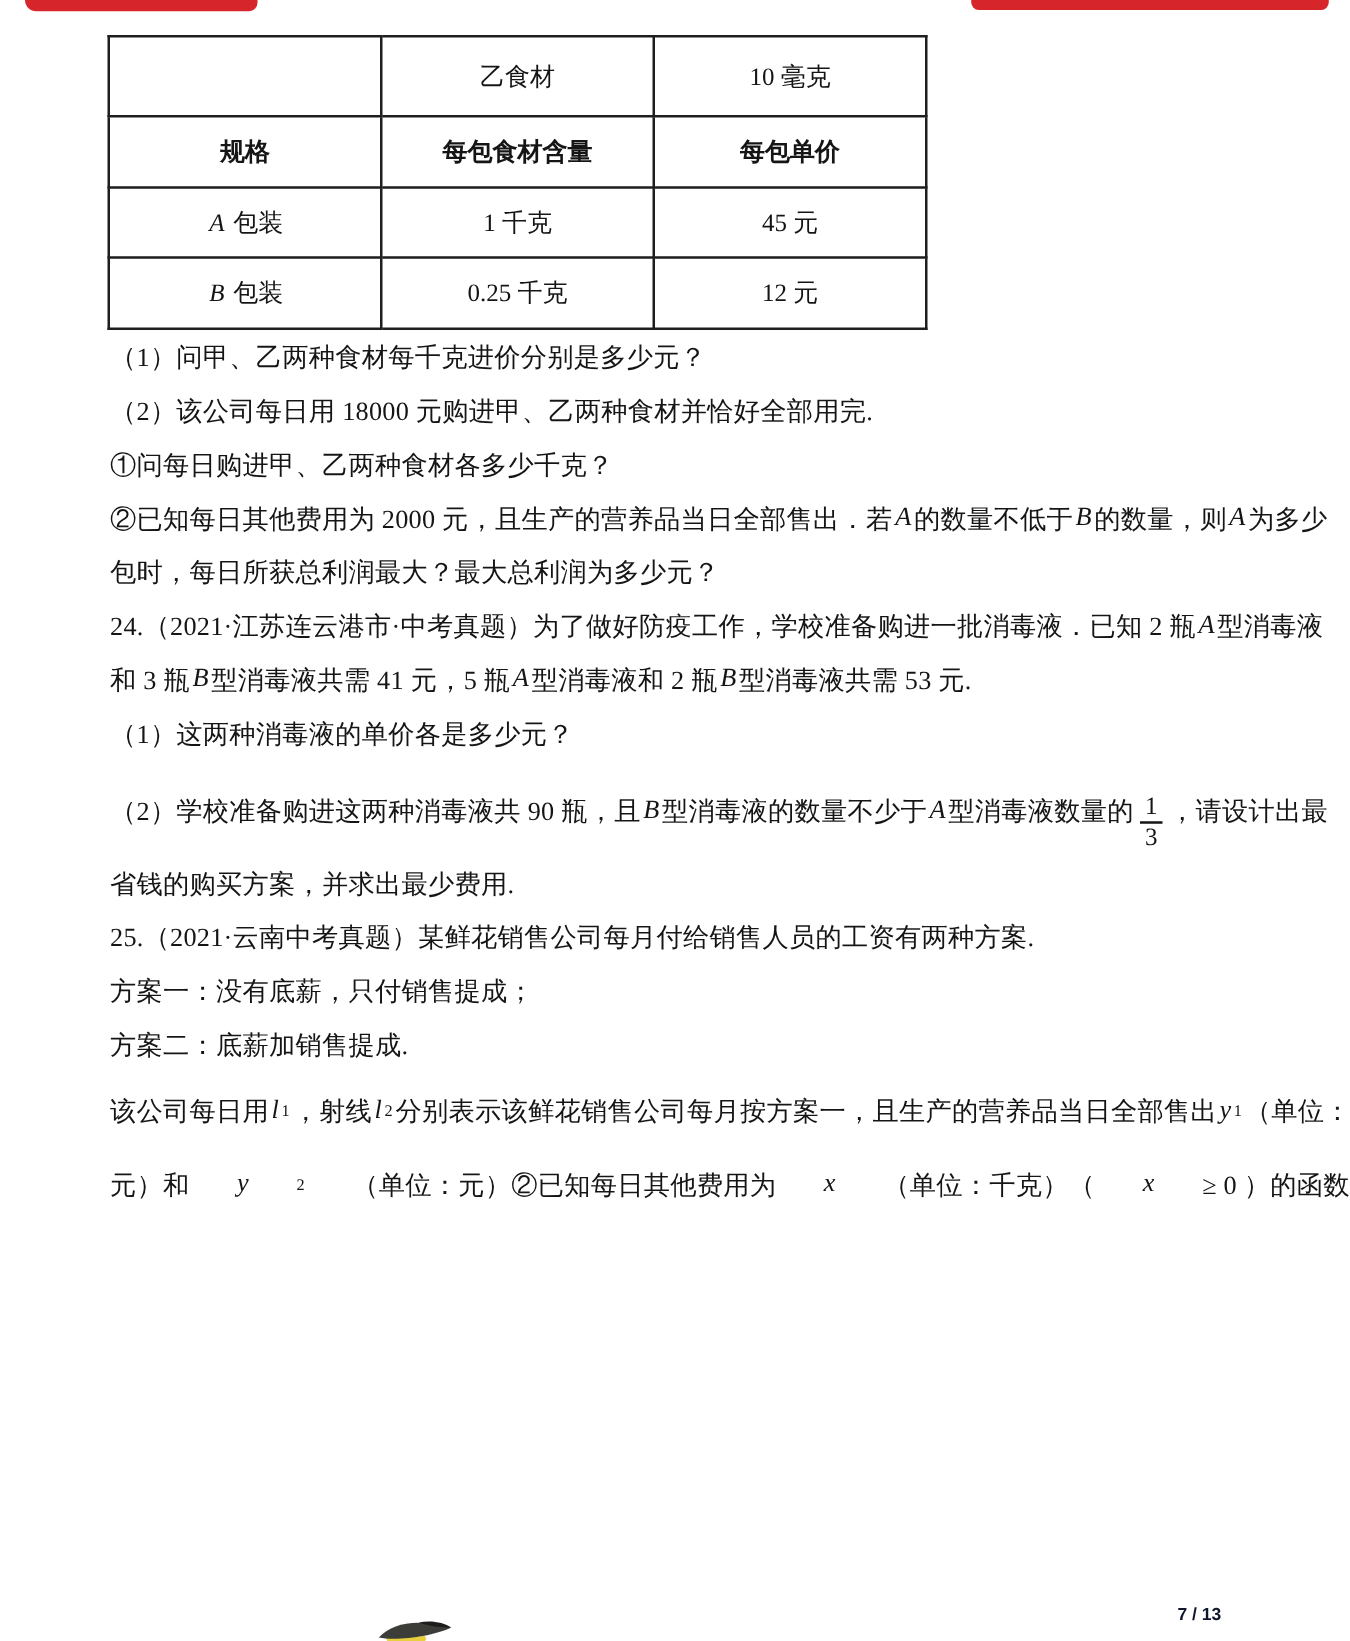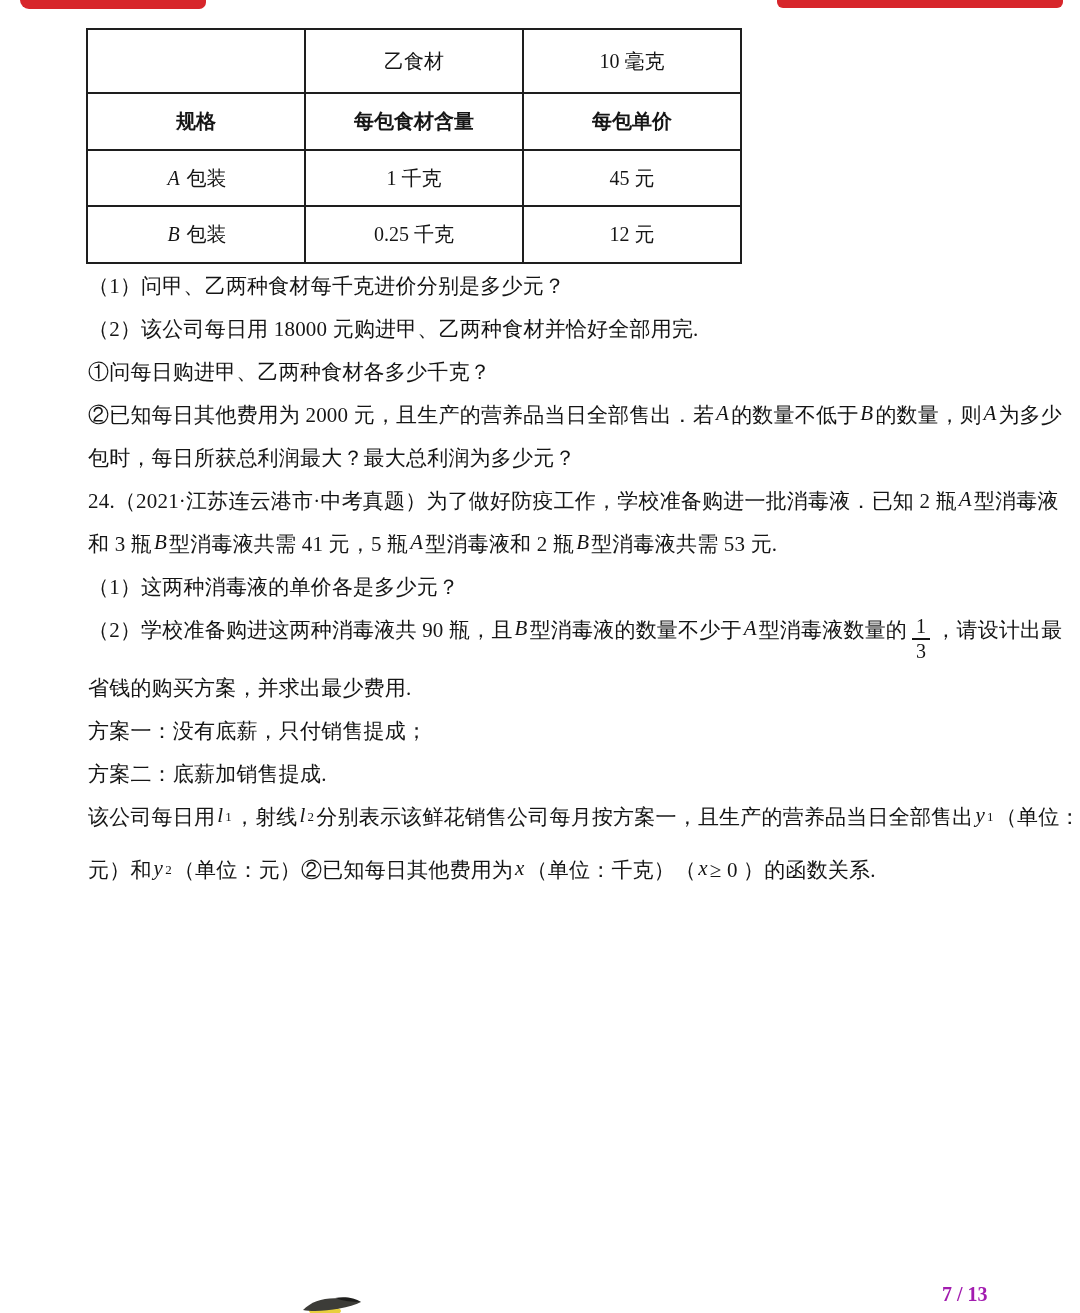--- a/index.html
+++ b/index.html
@@ -55,21 +55,21 @@
     left: 88px; right: 86px; top: 272px;
     font-size: 21px;
   }
   .line {
     height: 43px;
     display: flex;
     align-items: flex-start;
     white-space: nowrap;
     letter-spacing: 0.2px;
   }
-  .line:nth-child(9)  { height: 58px; }   
+  .line:nth-child(9)  { height: 58px; margin-top: 19px; }   
   .line:nth-child(14) { margin-top: 10px; }
   .line:nth-child(15) { margin-top: 16px; gap: 36px; }
 
   .italic { font-style: italic; padding: 0 2px; }
   .sub {
     font-size: 13px;
     vertical-align: sub;
     position: relative;
     top: 6px;
     margin-right: 2px;
@@ -82,24 +82,24 @@
     font-size: 20px;
     margin: 0 5px;
   }
   .frac .num { padding: 0 4px 1px; border-bottom: 2px solid #151515; }
   .frac .den { padding-top: 1px; }
 
   
   .page-number {
     position: absolute;
     left: 942px; top: 1283px;
-    font-family: Liberation Serif, serif;
+    font-family: Liberation Sans, sans-serif;
     font-weight: bold;
-    font-size: 20px;
-    color: #a21caf;
+    font-size: 14px;
+    color: #0f172a;
   }
   .mascot {
     position: absolute;
     left: 295px; top: 1290px;
   }
 </style>
 </head>
 <body>
 
 <div class="page">
@@ -178,20 +178,23 @@
         <span class="italic">A</span>
         <span> 型消毒液数量的</span>
         <span class="frac">
           <span class="num">1</span>
           <span class="den">3</span>
         </span>
         <span>，请设计出最</span>
       </div>
       <div class="line">
         <span>省钱的购买方案，并求出最少费用.</span>
+      </div>
+      <div class="line">
+        <span>25.（2021·云南中考真题）某鲜花销售公司每月付给销售人员的工资有两种方案.</span>
       </div>
       <div class="line">
         <span>方案一：没有底薪，只付销售提成；</span>
       </div>
       <div class="line">
         <span>方案二：底薪加销售提成.</span>
       </div>
       <div class="line">
         <span>该公司每日用 </span>
         <span class="italic">l</span>

